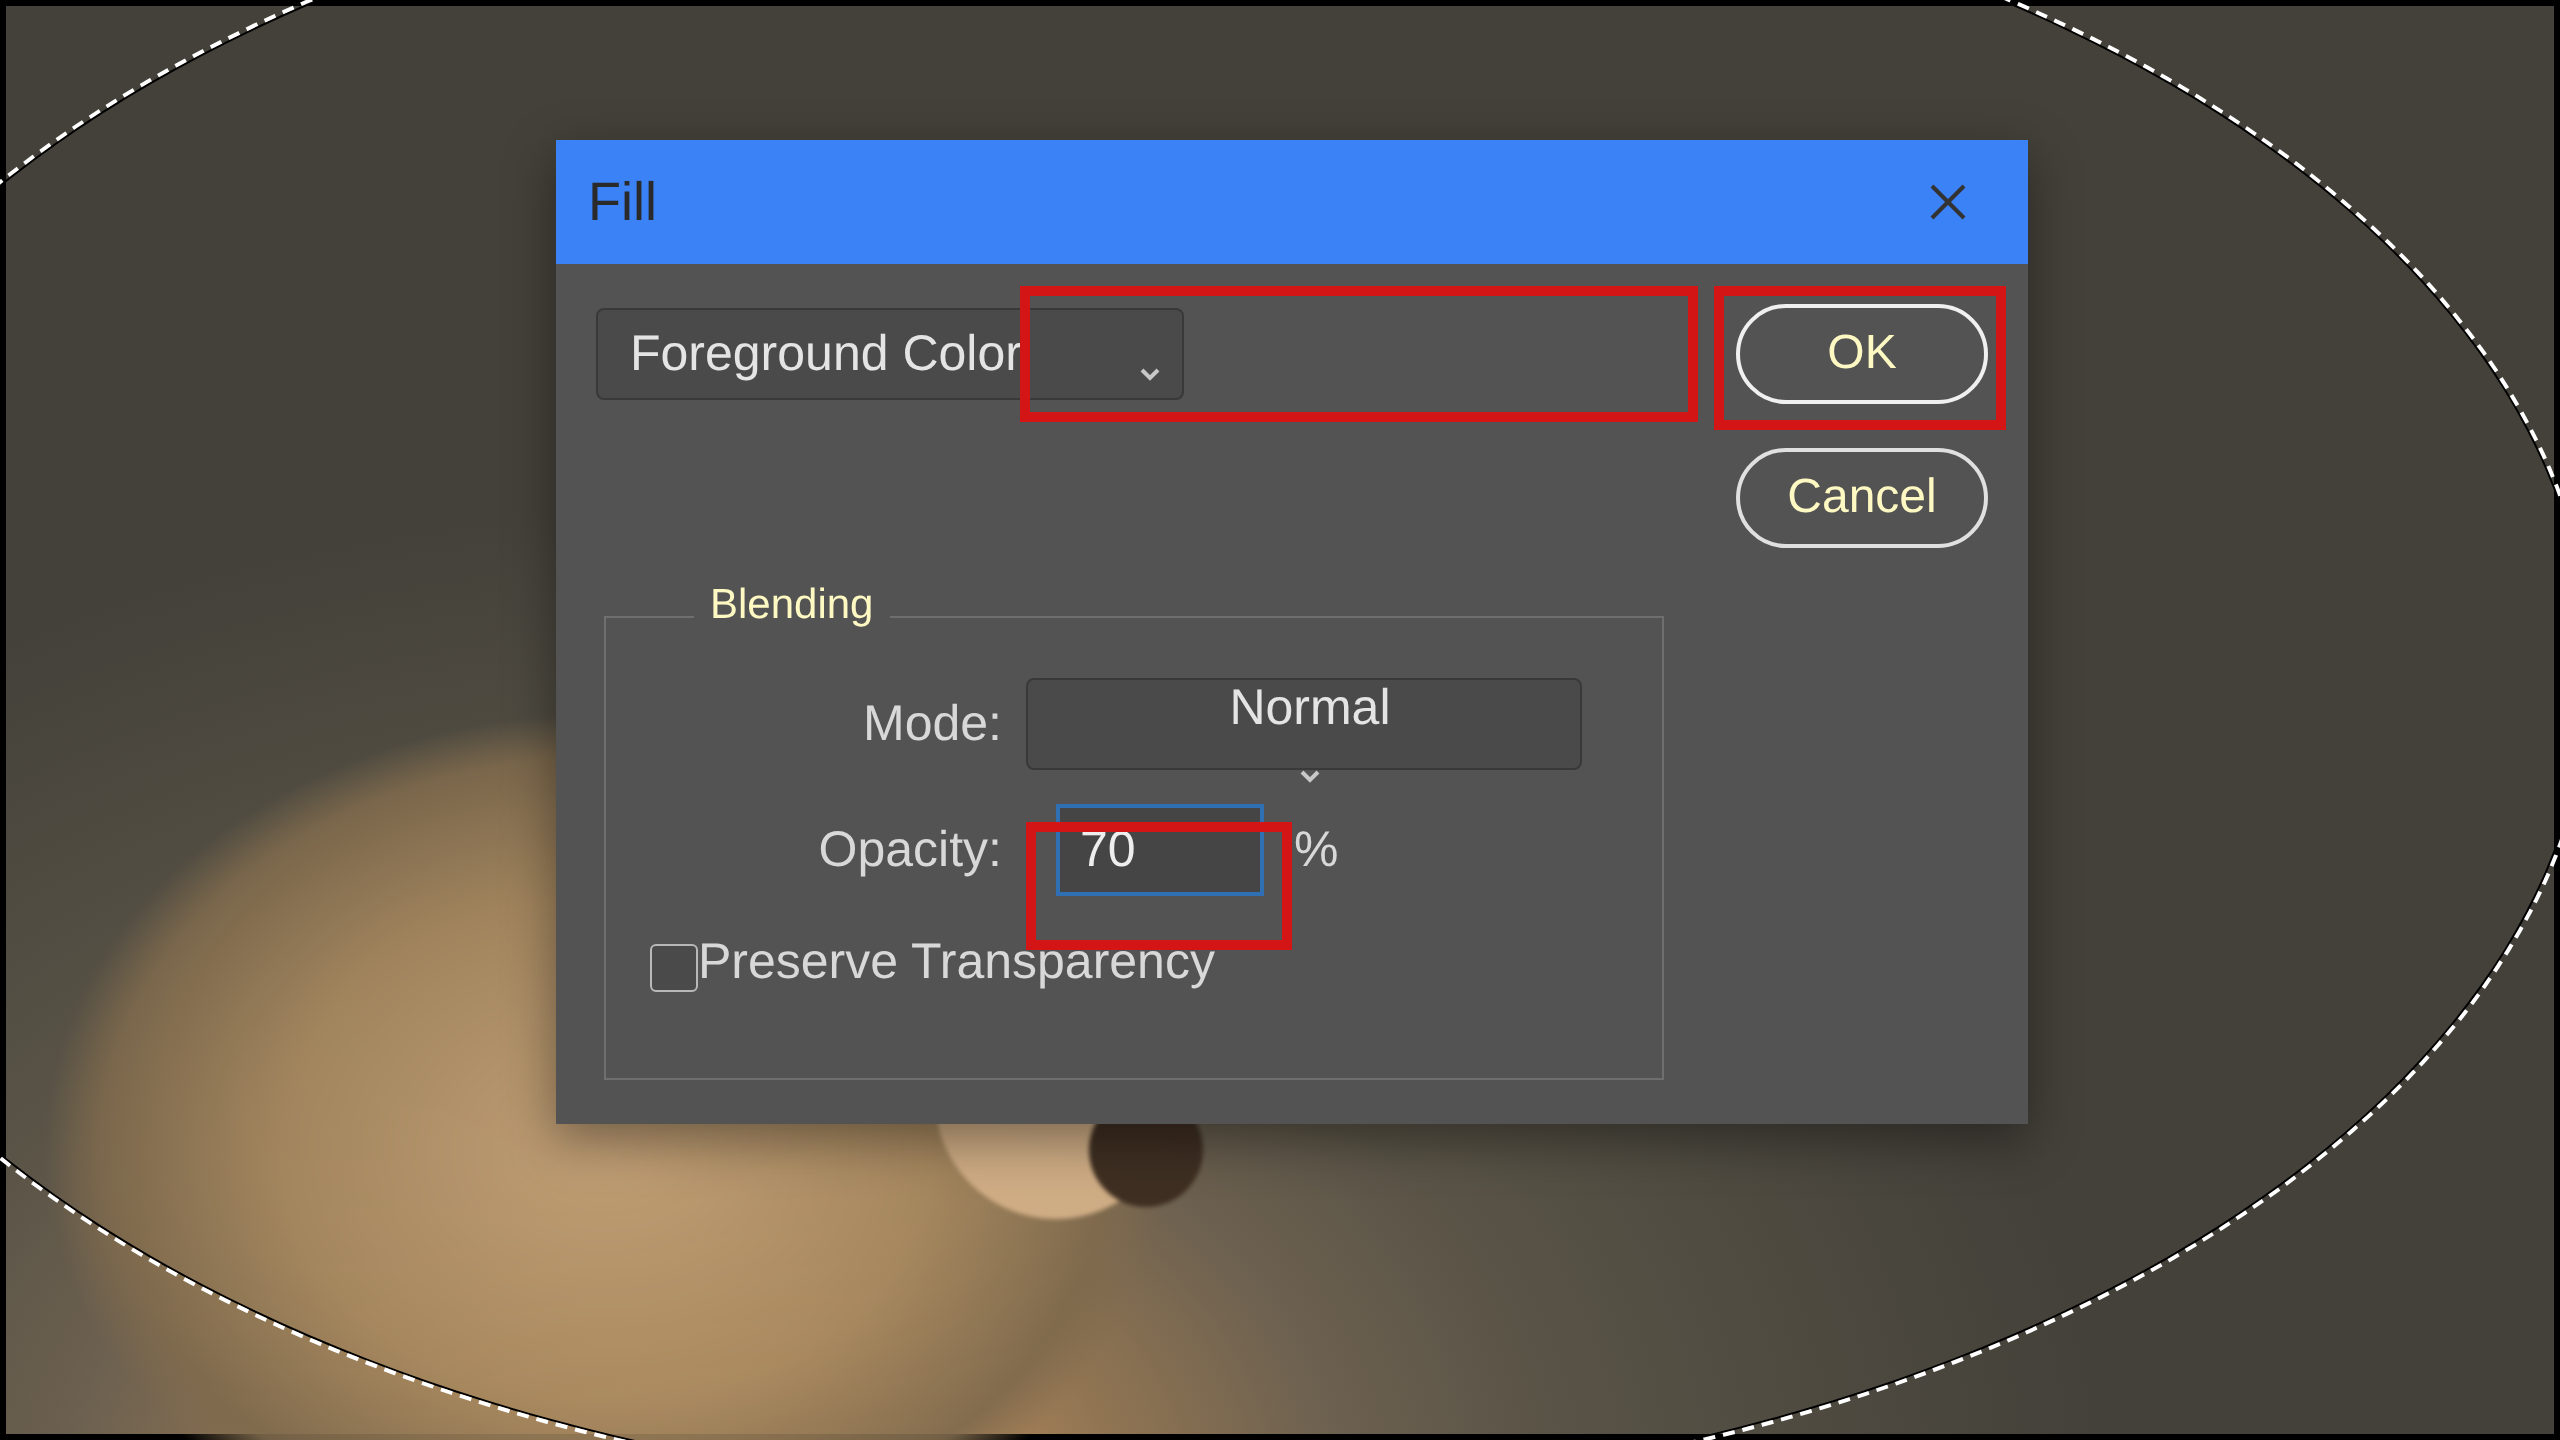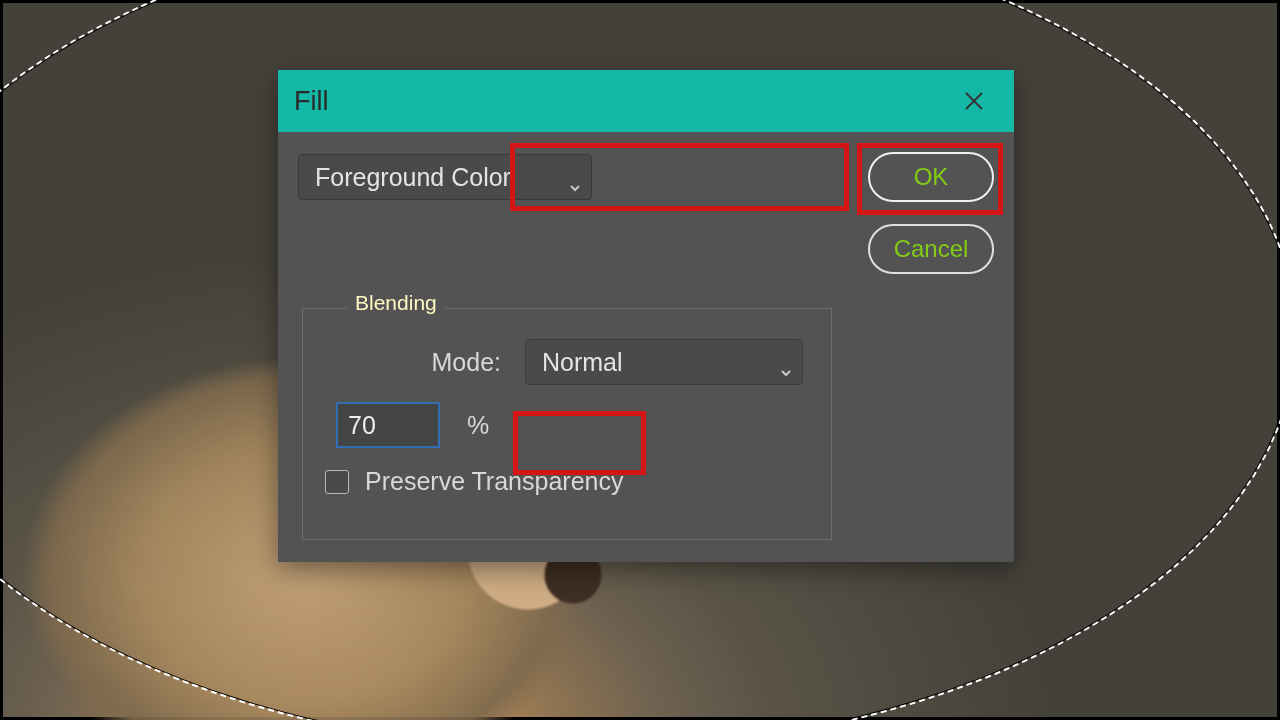--- a/index.html
+++ b/index.html
@@ -53,21 +53,21 @@
   
   .dialog {
     position: absolute;
     left: 278px;
     top: 70px;
     width: 736px;
     background: #535353;
     box-shadow: 0 8px 24px rgba(0,0,0,.4);
   }
   .titlebar {
-    background: #14b8a6;
+    background: #3b82f6;
     height: 62px;
     display: flex;
     align-items: center;
     justify-content: space-between;
     padding: 0 20px 0 16px;
   }
   .titlebar .title {
     color: #2a2a2a;
     font-size: 27px;
   }
@@ -133,21 +133,21 @@
     display: flex;
     flex-direction: column;
     gap: 22px;
   }
   .pill-btn {
     width: 126px;
     height: 50px;
     border-radius: 26px;
     border: 2px solid #e0e0e0;
     background: transparent;
-    color: #84cc16;
+    color: #fef9c3;
     font-size: 24px;
     display: flex;
     align-items: center;
     justify-content: center;
     cursor: pointer;
     box-sizing: border-box;
   }
   .ok-btn { border-color: #f0f0f0; }
 
   .fieldset {
@@ -167,25 +167,25 @@
     padding: 0 8px;
     color: #fef9c3;
     font-size: 21px;
   }
   .fs-content {
     padding: 30px 18px 16px 18px;
   }
   .fs-row {
     display: flex;
     align-items: center;
-    gap: 24px;
+    gap: 12px;
     margin-bottom: 18px;
   }
   .fs-row .label { width: 180px; }
-  .mode-dd { width: 278px; }
+  .mode-dd { width: 278px; flex-direction: column; }
 
   .opacity-input {
     width: 102px;
     height: 44px;
     background: #454545;
     border: 1px solid #2f6fb3;
     box-shadow: 0 0 0 1px #2f6fb3;
     color: #eee;
     font-size: 25px;
     padding: 0 10px;
@@ -194,22 +194,21 @@
     margin-left: 16px;
   }
   .pct {
     color: #d8d8d8;
     font-size: 25px;
     margin-left: 4px;
   }
 
   .check-row {
     display: flex;
-    align-items: center;
-    gap: 16px;
+    align-items: flex-end;
     margin-top: 20px;
     margin-left: 4px;
   }
   .checkbox {
     width: 22px;
     height: 22px;
     border: 1.5px solid #b8b8b8;
     border-radius: 3px;
     background: #4a4a4a;
     cursor: pointer;
@@ -275,20 +274,21 @@
             <span>Normal</span>
             <span class="chevron">
               <svg viewBox="0 0 12 12">
                   <polyline points="2,4 6,8 10,4"></polyline>
                 </svg>
             </span>
           </div>
         </div>
 
         <div class="fs-row">
+          <span class="label" style="width:180px">Opacity:</span>
           <input class="opacity-input" type="text" value="70" style="">
           <span class="pct">%</span>
         </div>
 
         <div class="check-row">
           <span class="checkbox"></span>
           <span>Preserve Transparency</span>
         </div>
 
       </div>

